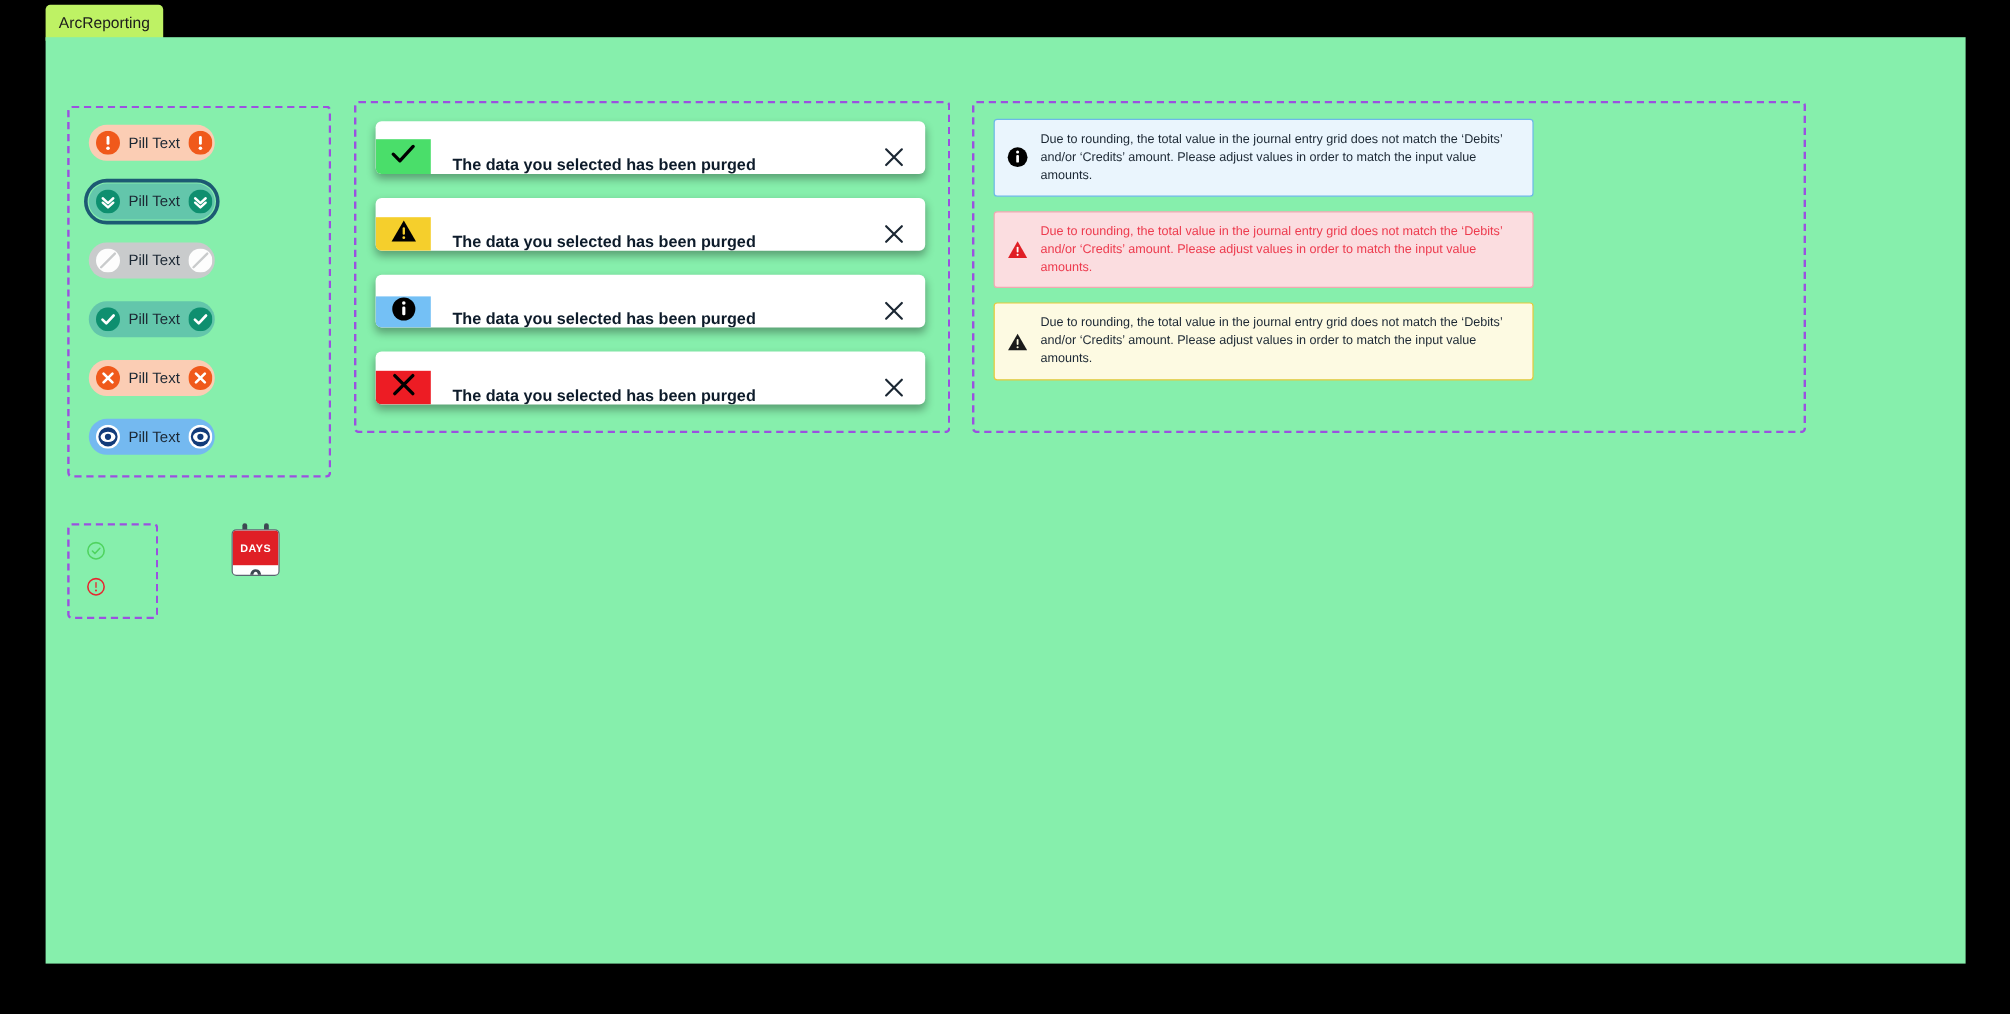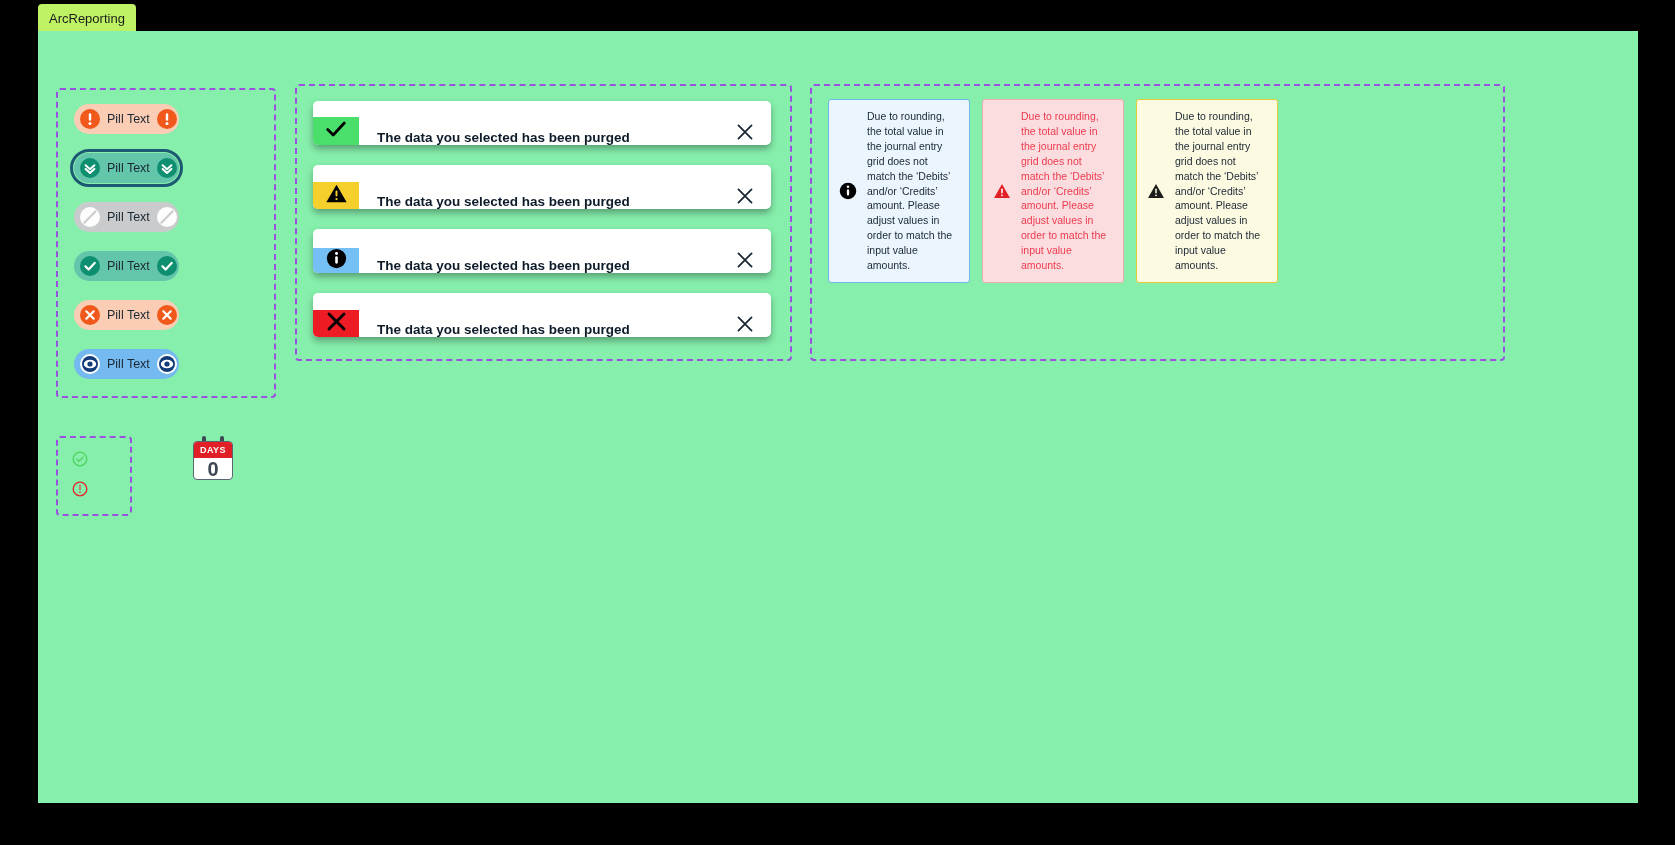--- a/index.html
+++ b/index.html
@@ -161,21 +161,21 @@
   .badge--error   { background: #ed1c24; }
 
   
   #banner-box { left: 772px; top: 53px; width: 695px; height: 277px; }
 
   .banner-list {
     position: absolute;
     left: 790px;
     top: 68px;
     display: flex;
-    flex-direction: row;
+    flex-direction: column;
     gap: 12px;
     width: 450px;
   }
 
   .banner {
     display: flex;
     align-items: center;
     gap: 10px;
     border: 1px solid;
     border-radius: 3px;
@@ -243,21 +243,21 @@
     left: 0;
     width: 40px;
     height: 39px;
     border-radius: 4px;
     background: #ffffff;
     border: 1.5px solid #5a6570;
     box-sizing: border-box;
     overflow: hidden;
   }
   .cal-head {
-    height: 16px;
+    height: 29px;
     background: #e01f26;
     color: #ffffff;
     font-size: 9px;
     font-weight: bold;
     letter-spacing: 0.4px;
     display: flex;
     align-items: center;
     justify-content: center;
     font-family: "Liberation Sans", sans-serif;
   }

